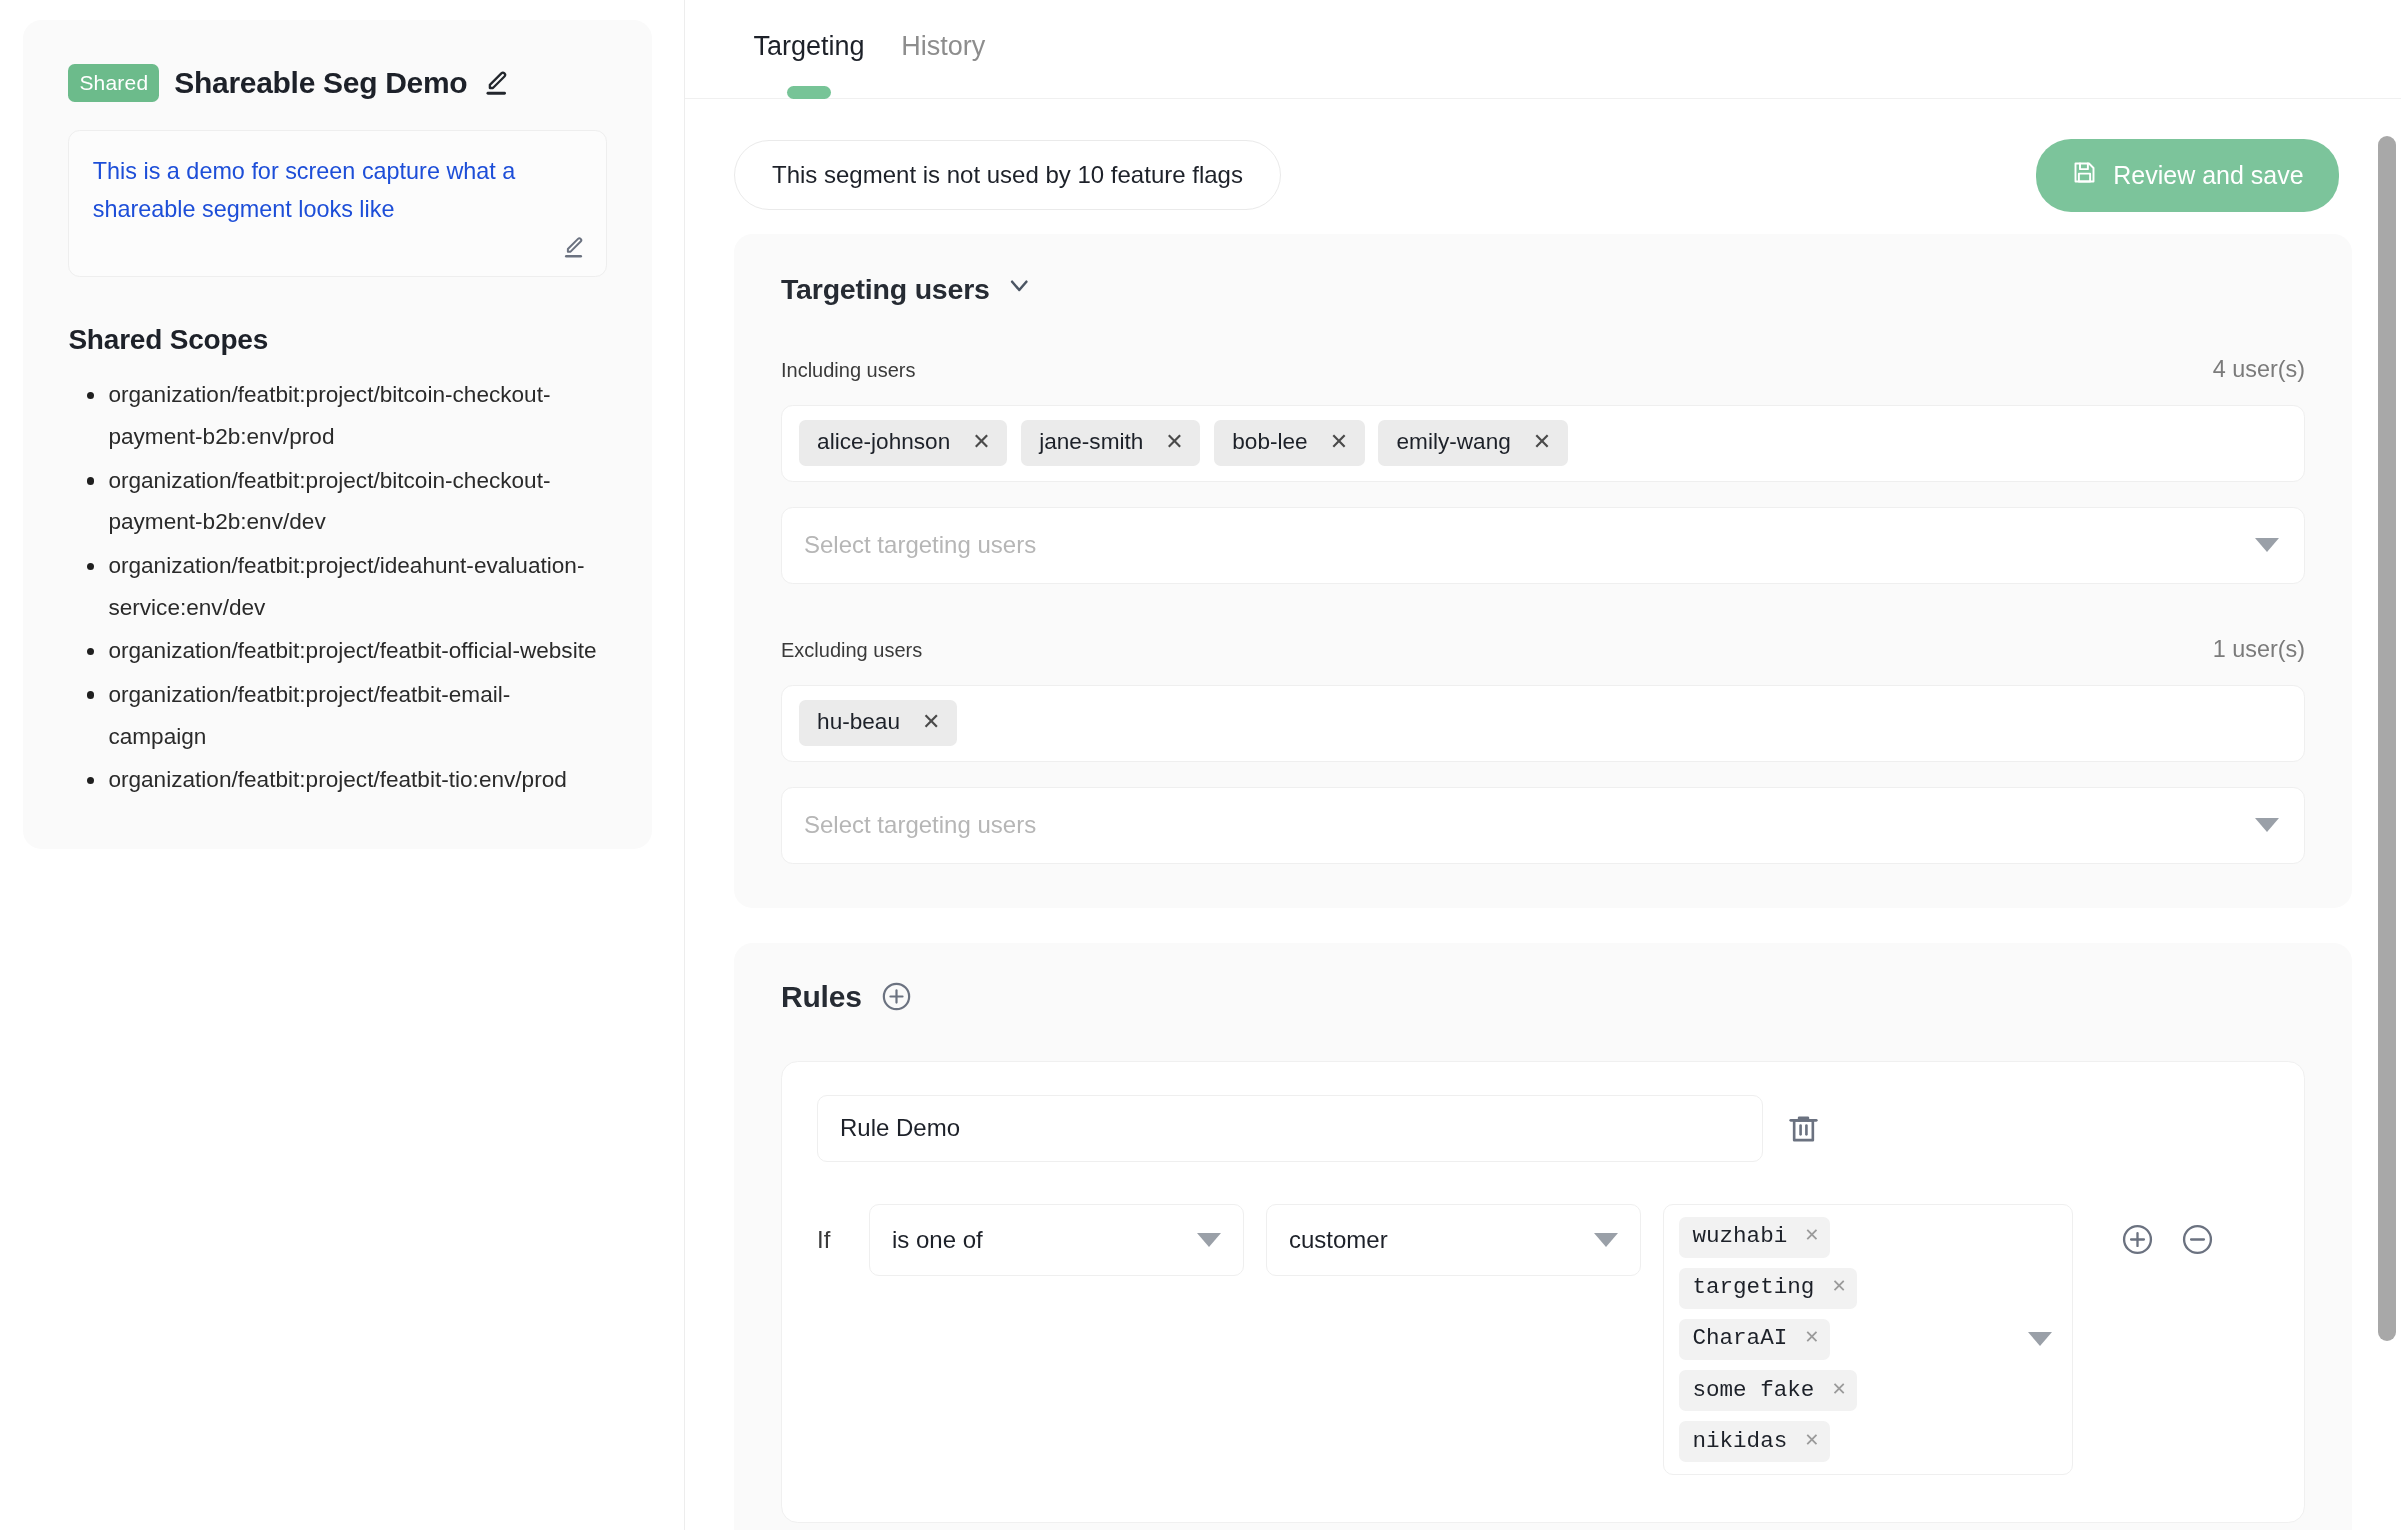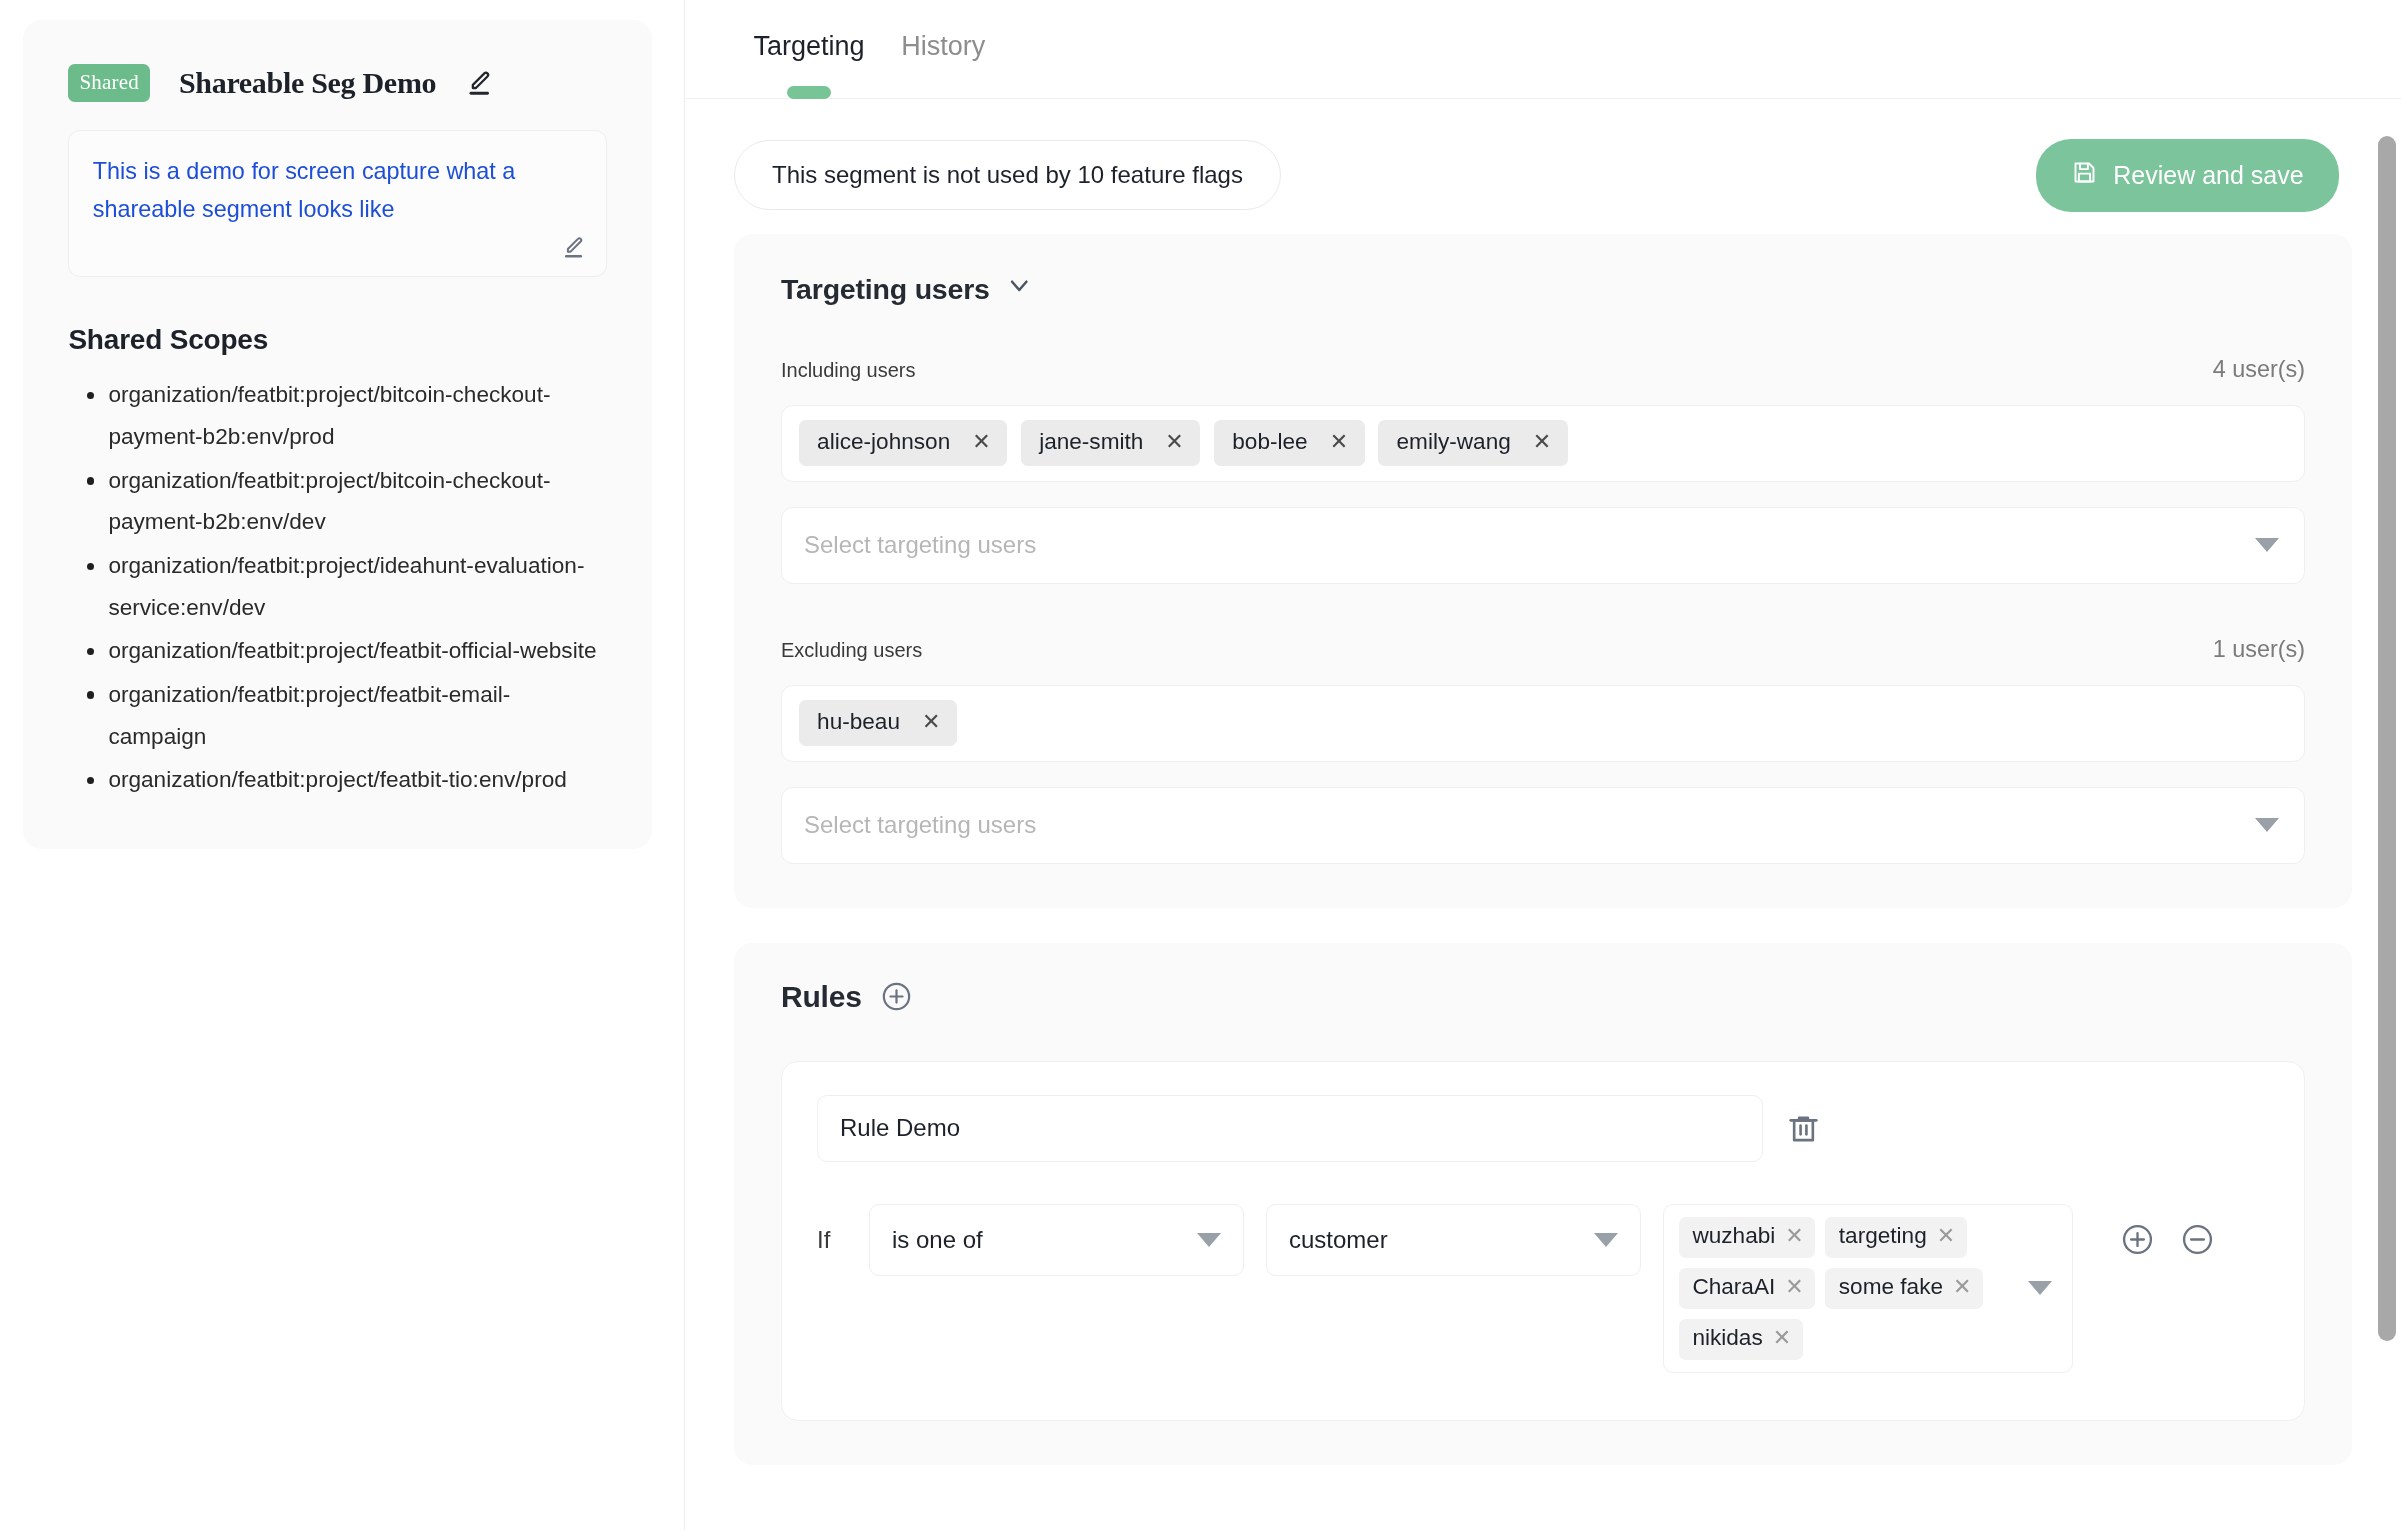--- a/index.html
+++ b/index.html
@@ -33,23 +33,22 @@
   .seg-card {
     background: #fafafa;
     border-radius: 18.4px;
     padding: 44px 45px 47px 45px;
     width: 629px;
   }
 
   .seg-title-row {
     display: flex;
     align-items: center;
-    gap: 29px;
+    gap: 15px;
     margin-bottom: 28.5px;
-    font-family: Liberation Serif, serif;
   }
 
   .shared-badge {
     background: #6cbb8b;
     color: #ffffff;
     font-size: 21px;
     line-height: 1;
     padding: 7.5px 11px 9.2px 11px;
     border-radius: 6.7px;
     letter-spacing: 0.2px;
@@ -365,23 +364,24 @@
     padding: 11.7px 15px;
     display: flex;
     flex-wrap: wrap;
     align-items: flex-start;
     gap: 10px;
     position: relative;
     padding-right: 60px;
   }
   .cond-values .tag {
     background: #f2f2f2;
-    gap: 10px;
+    gap: 18px;
     padding: 6.7px 11.7px 8.4px 13.4px;
     font-size: 22.6px;
+    font-family: Liberation Mono, monospace;
   }
   .cond-values .tag .tag-x { color: #9a9a9a; }
   .cond-values .caret {
     position: absolute;
     right: 20px;
     top: 50%;
     transform: translateY(-50%);
   }
 
   .circle-btns {

